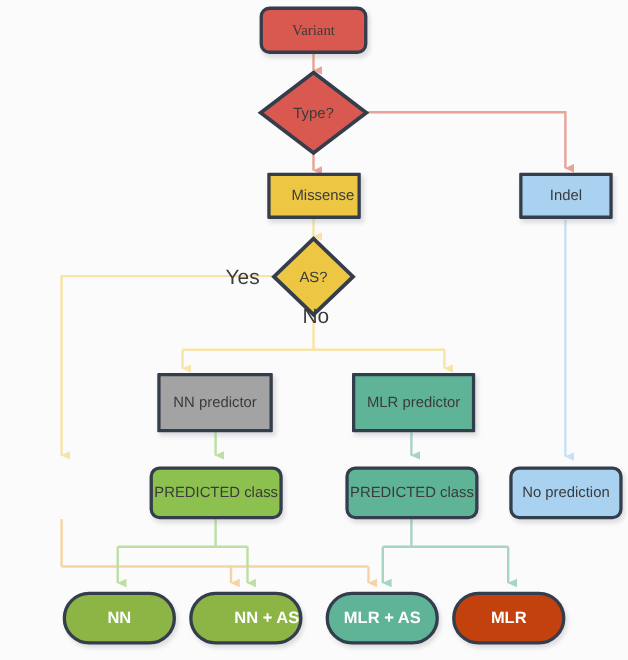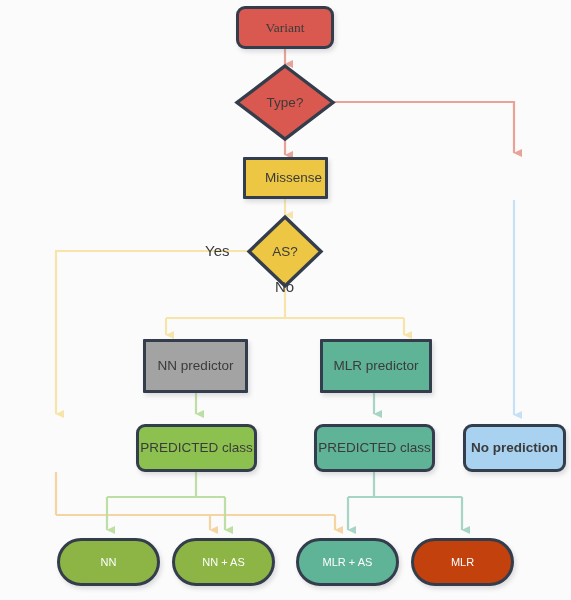--- a/index.html
+++ b/index.html
@@ -29,21 +29,21 @@
     justify-content: center;
     border: 3px solid #343d4c;
     color: #3b3b3b;
     font-size: 13.5px;
     text-align: center;
     line-height: 1.15;
     z-index: 3;
     box-shadow: 2px 3px 4px rgba(120,120,130,0.22);
   }
   .node.rounded  { border-radius: 9px; }
-  .node.pill     { border-radius: 999px; color:#ffffff; font-weight:normal; font-size:11px; }
+  .node.pill     { border-radius: 999px; color:#ffffff; font-weight:bold; font-size:15px; }
   .node.rect     { border-radius: 1px; }
 
   .diamond-wrap {
     position: absolute;
     z-index: 3;
   }
   .diamond-wrap svg { display:block; overflow:visible; }
   .diamond-label {
     position: absolute;
     left: 0; top: 0;
@@ -51,21 +51,21 @@
     display: flex;
     align-items: center;
     justify-content: center;
     font-size: 13.5px;
     color: #3b3b3b;
     font-family: "Liberation Sans", sans-serif;
     pointer-events: none;
   }
   .edge-label {
     position: absolute;
-    font-size: 15px;
+    font-size: 19px;
     color: #3b3b3b;
     z-index: 4;
     background: transparent;
   }
 </style>
 </head>
 <body>
 
 <div id="canvas">
 
@@ -139,20 +139,23 @@
     <svg width="100" height="77" viewBox="0 0 100 77">
       <polygon points="50,2 98,38.5 50,75 2,38.5" fill="#d9584f" stroke="#343d4c" stroke-width="3.4" stroke-linejoin="miter"></polygon>
     </svg>
     <div class="diamond-label">Type?</div>
   </div>
 
   <div class="node rect" style="left:243px; top:157px; width:85px; height:42px; background:#edc643;padding-left:16px;">
     <span>Missense</span>
   </div>
 
+  <div class="node rect" style="left:472px; top:157px; width:85px; height:42px; background:#a8d2f0;">
+    <span>Indel</span>
+  </div>
 
   <div class="diamond-wrap" style="left:247px; top:215px; width:76px; height:73px;">
     <svg width="76" height="73" viewBox="0 0 76 73">
       <polygon points="38,2 74,36.5 38,71 2,36.5" fill="#edc643" stroke="#343d4c" stroke-width="3.4" stroke-linejoin="miter"></polygon>
     </svg>
     <div class="diamond-label">AS?</div>
   </div>
 
   <div class="edge-label" style="left:205px; top:242px;">Yes</div>
   <div class="edge-label" style="left:275px; top:278px;">No</div>
@@ -167,29 +170,29 @@
 
 
   <div class="node rounded" style="left:136px; top:424px; width:121px; height:48px; background:#8cc14f;">
     <span>PREDICTED class</span>
   </div>
 
   <div class="node rounded" style="left:314px; top:424px; width:121px; height:48px; background:#5fb396;">
     <span>PREDICTED class</span>
   </div>
 
-  <div class="node rounded" style="left:463px; top:424px; width:103px; height:48px; background:#a8d2f0;font-weight:bold;">
+  <div class="node rounded" style="left:463px; top:424px; width:103px; height:48px; background:#a8d2f0;">
     <span>No prediction</span>
   </div>
 
   <div class="node pill" style="left:57px; top:538px; width:103px; height:48px; background:#8cb546;">
     <span>NN</span>
   </div>
 
-  <div class="node pill" style="left:172px; top:538px; width:103px; height:48px; background:#8cb546;">
+  <div class="node pill" style="left:172px; top:538px; width:103px; height:48px; background:#8cb546;justify-content:flex-end;">
     <span>NN + AS</span>
   </div>
 
   <div class="node pill" style="left:296px; top:538px; width:103px; height:48px; background:#5fb396;justify-content:center;">
     <span>MLR + AS</span>
   </div>
 
   <div class="node pill" style="left:411px; top:538px; width:103px; height:48px; background:#c2410c;">
     <span>MLR</span>
   </div>

